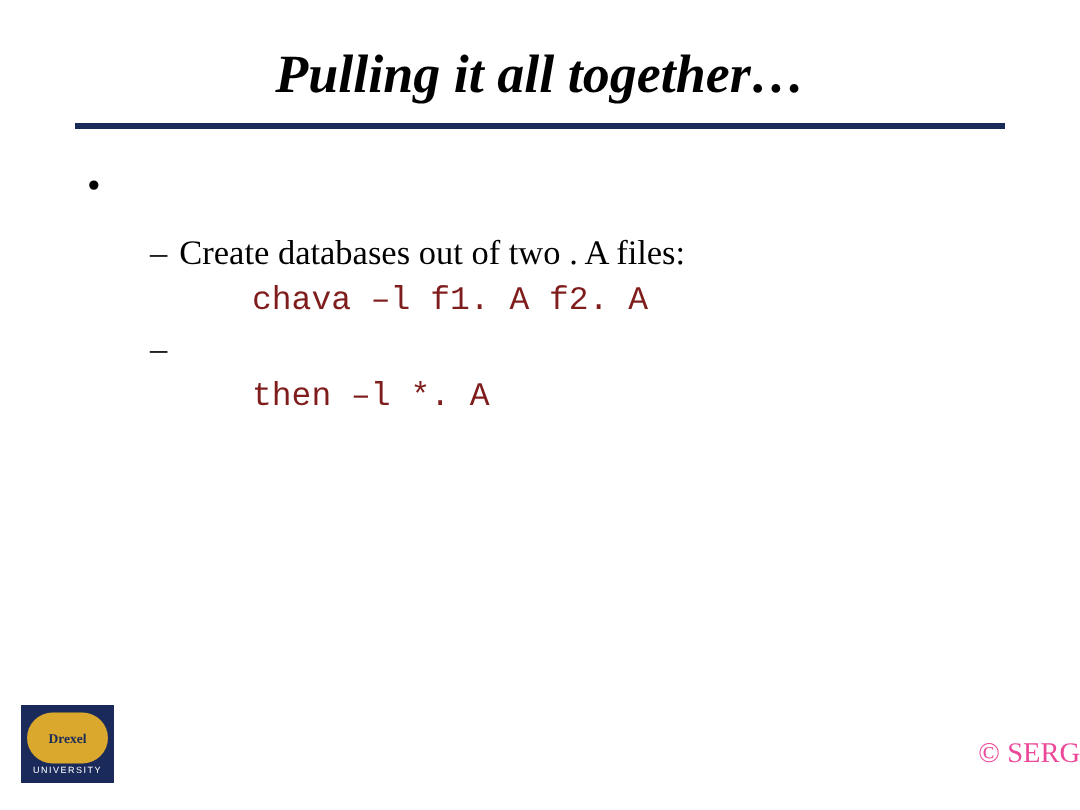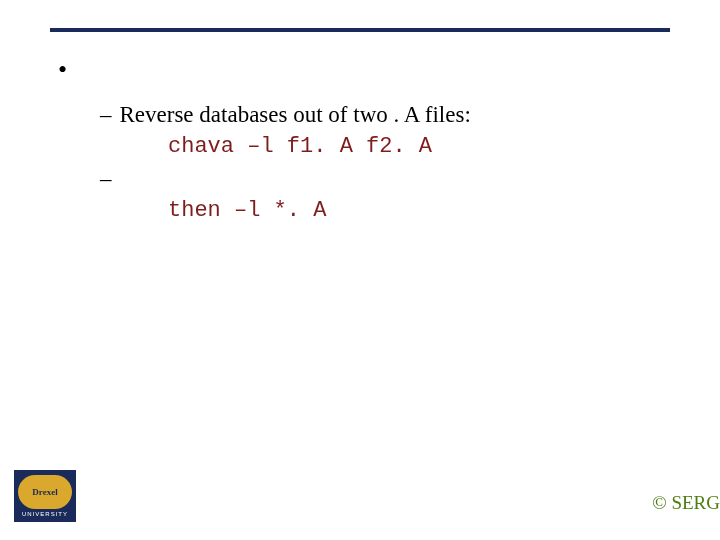--- a/index.html
+++ b/index.html
@@ -124,38 +124,39 @@
     font-weight: bold;
     color: #000;
     text-shadow: 1px 1px 0 #bbb;
   }
   .copyright {
     position: absolute;
     right: 0px;
     bottom: 14px;
     font-family: "Times New Roman", Times, serif;
     font-size: 19px;
-    color: #4d7c0f;
+    color: #ec4899;
   }
 </style>
 </head>
 <body>
 
 <div class="slide">
+  <h1 class="title">Pulling it all together…</h1>
   <div class="rule"></div>
 
   <div class="content">
     <div class="bullet-row">
       <span class="bullet-dot">•</span>
     </div>
 
     <div class="sub-list">
       <div class="sub-row">
         <span class="sub-dash">–</span>
-        <span class="sub-text">Reverse databases out of two . A files:</span>
+        <span class="sub-text">Create databases out of two . A files:</span>
       </div>
       <div class="code-line">chava –l f1. A f2. A</div>
 
       <div class="sub-row">
         <span class="sub-dash">–</span>
       </div>
       <div class="code-line">then –l *. A</div>
     </div>
   </div>
 </div>

